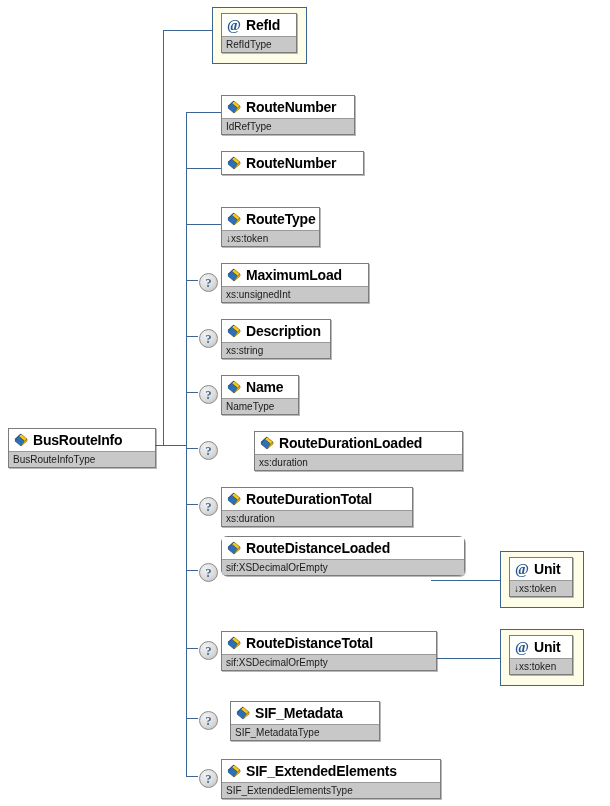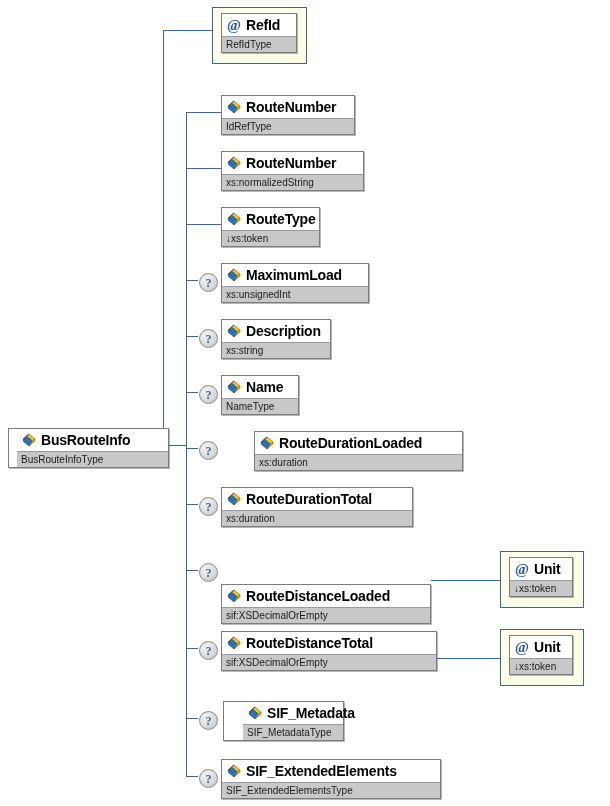--- a/index.html
+++ b/index.html
@@ -122,21 +122,21 @@
       <div class="line-h" style="left: 186px; top: 570px; width: 12px;"></div>
       <div class="line-h" style="left: 186px; top: 648px; width: 12px;"></div>
       <div class="line-h" style="left: 186px; top: 718px; width: 12px;"></div>
       <div class="line-h" style="left: 186px; top: 776px; width: 12px;"></div>
       <div class="line-h" style="left: 431px; top: 580px; width: 69px;"></div>
       <div class="line-h" style="left: 411px; top: 658px; width: 89px;"></div>
     </div>
 
   <div id="nodes">
       <div>
-        <div class="node" style="left: 8px; top: 428px; width: 161px; padding-left: 8px;">
+        <div class="node" style="left: 8px; top: 428px; width: 148px;">
           <div class="title">
             <span class="icon">
               <svg width="16" height="16" viewBox="0 0 16 16">
                 <path d="M8 2 L14 7 L11.5 9.2 L5.5 4.2 Z" fill="#f5c518" stroke="#8a6d0b" stroke-width="0.7"></path>
                 <path d="M2 7 L8 2 L5.5 4.2 L3.2 8.8 Z" fill="#2f6fb5" stroke="#1d4a80" stroke-width="0.7"></path>
                 <path d="M2 9 L5.5 4.2 L11.5 9.2 L8 14 Z" fill="#2f6fb5" stroke="#1d4a80" stroke-width="0.7"></path>
                 <path d="M8 14 L14 9 L14 7 L11.5 9.2 Z" fill="#f5c518" stroke="#8a6d0b" stroke-width="0.7"></path>
               </svg>
             </span>
             <span class="label">BusRouteInfo</span>
@@ -180,21 +180,20 @@
             <span class="icon">
               <svg width="16" height="16" viewBox="0 0 16 16">
                 <path d="M8 2 L14 7 L11.5 9.2 L5.5 4.2 Z" fill="#f5c518" stroke="#8a6d0b" stroke-width="0.7"></path>
                 <path d="M2 7 L8 2 L5.5 4.2 L3.2 8.8 Z" fill="#2f6fb5" stroke="#1d4a80" stroke-width="0.7"></path>
                 <path d="M2 9 L5.5 4.2 L11.5 9.2 L8 14 Z" fill="#2f6fb5" stroke="#1d4a80" stroke-width="0.7"></path>
                 <path d="M8 14 L14 9 L14 7 L11.5 9.2 Z" fill="#f5c518" stroke="#8a6d0b" stroke-width="0.7"></path>
               </svg>
             </span>
             <span class="label">RouteNumber</span>
           </div>
-          <div class="type">xs:normalizedString</div>
         </div>
       </div>
       <div>
         <div class="node" style="left: 221px; top: 207px; width: 99px;">
           <div class="title">
             <span class="icon">
               <svg width="16" height="16" viewBox="0 0 16 16">
                 <path d="M8 2 L14 7 L11.5 9.2 L5.5 4.2 Z" fill="#f5c518" stroke="#8a6d0b" stroke-width="0.7"></path>
                 <path d="M2 7 L8 2 L5.5 4.2 L3.2 8.8 Z" fill="#2f6fb5" stroke="#1d4a80" stroke-width="0.7"></path>
                 <path d="M2 9 L5.5 4.2 L11.5 9.2 L8 14 Z" fill="#2f6fb5" stroke="#1d4a80" stroke-width="0.7"></path>
@@ -286,21 +285,21 @@
                 <path d="M8 14 L14 9 L14 7 L11.5 9.2 Z" fill="#f5c518" stroke="#8a6d0b" stroke-width="0.7"></path>
               </svg>
             </span>
             <span class="label">RouteDurationTotal</span>
           </div>
           <div class="type">xs:duration</div>
         </div>
       </div>
       <div>
         <div class="optmark" style="left: 199px; top: 563px;">?</div>
-        <div class="node" style="left: 221px; top: 584px; width: 210px;">
+        <div class="node" style="left: 221px; top: 536px; width: 244px; border-radius: 6px;">
           <div class="title">
             <span class="icon">
               <svg width="16" height="16" viewBox="0 0 16 16">
                 <path d="M8 2 L14 7 L11.5 9.2 L5.5 4.2 Z" fill="#f5c518" stroke="#8a6d0b" stroke-width="0.7"></path>
                 <path d="M2 7 L8 2 L5.5 4.2 L3.2 8.8 Z" fill="#2f6fb5" stroke="#1d4a80" stroke-width="0.7"></path>
                 <path d="M2 9 L5.5 4.2 L11.5 9.2 L8 14 Z" fill="#2f6fb5" stroke="#1d4a80" stroke-width="0.7"></path>
                 <path d="M8 14 L14 9 L14 7 L11.5 9.2 Z" fill="#f5c518" stroke="#8a6d0b" stroke-width="0.7"></path>
               </svg>
             </span>
             <span class="label">RouteDistanceLoaded</span>
@@ -320,21 +319,21 @@
                 <path d="M8 14 L14 9 L14 7 L11.5 9.2 Z" fill="#f5c518" stroke="#8a6d0b" stroke-width="0.7"></path>
               </svg>
             </span>
             <span class="label">RouteDistanceTotal</span>
           </div>
           <div class="type">sif:XSDecimalOrEmpty</div>
         </div>
       </div>
       <div>
         <div class="optmark" style="left: 199px; top: 711px;">?</div>
-        <div class="node" style="left: 223px; top: 701px; width: 121px; padding-left: 19px;">
+        <div class="node" style="left: 230px; top: 701px; width: 150px;">
           <div class="title">
             <span class="icon">
               <svg width="16" height="16" viewBox="0 0 16 16">
                 <path d="M8 2 L14 7 L11.5 9.2 L5.5 4.2 Z" fill="#f5c518" stroke="#8a6d0b" stroke-width="0.7"></path>
                 <path d="M2 7 L8 2 L5.5 4.2 L3.2 8.8 Z" fill="#2f6fb5" stroke="#1d4a80" stroke-width="0.7"></path>
                 <path d="M2 9 L5.5 4.2 L11.5 9.2 L8 14 Z" fill="#2f6fb5" stroke="#1d4a80" stroke-width="0.7"></path>
                 <path d="M8 14 L14 9 L14 7 L11.5 9.2 Z" fill="#f5c518" stroke="#8a6d0b" stroke-width="0.7"></path>
               </svg>
             </span>
             <span class="label">SIF_Metadata</span>

